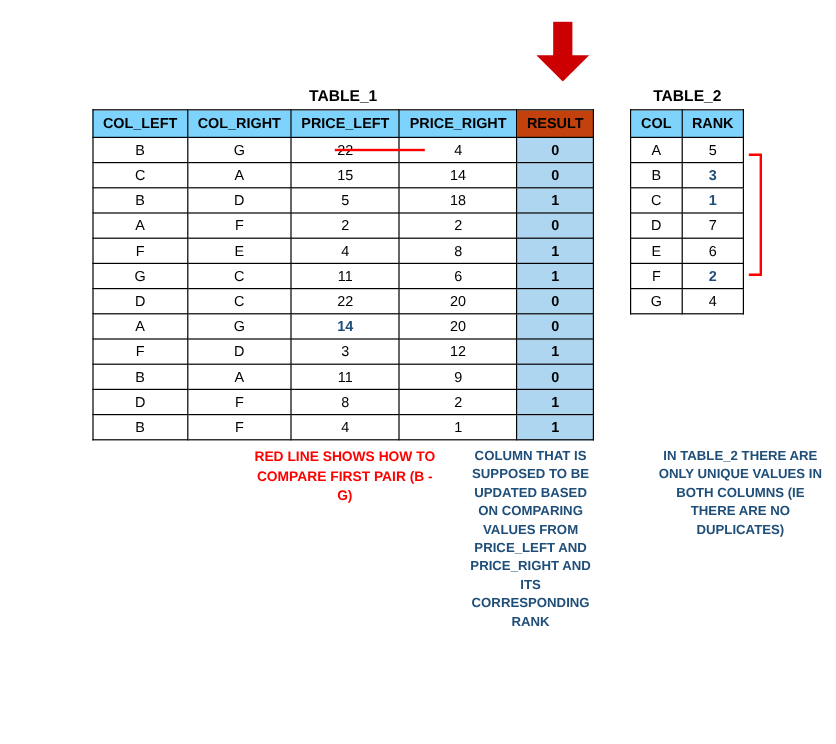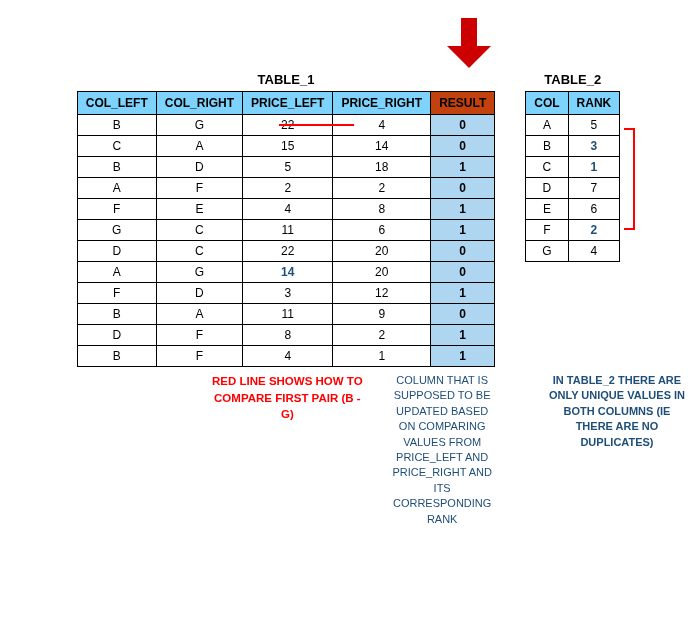--- a/index.html
+++ b/index.html
@@ -119,21 +119,21 @@
       font-weight: bold;
       line-height: 1.45;
       flex-shrink: 0;
     }
 
     .bottom-annot-blue-center {
       width: 105px;
       text-align: center;
       color: #1F4E79;
       font-size: 11px;
-      font-weight: normal;
+      font-weight: bold;
       line-height: 1.4;
       flex-shrink: 0;
     }
 
     .bottom-annot-blue-right {
       width: 140px;
       text-align: center;
       color: #1F4E79;
       font-size: 11px;
       font-weight: bold;

